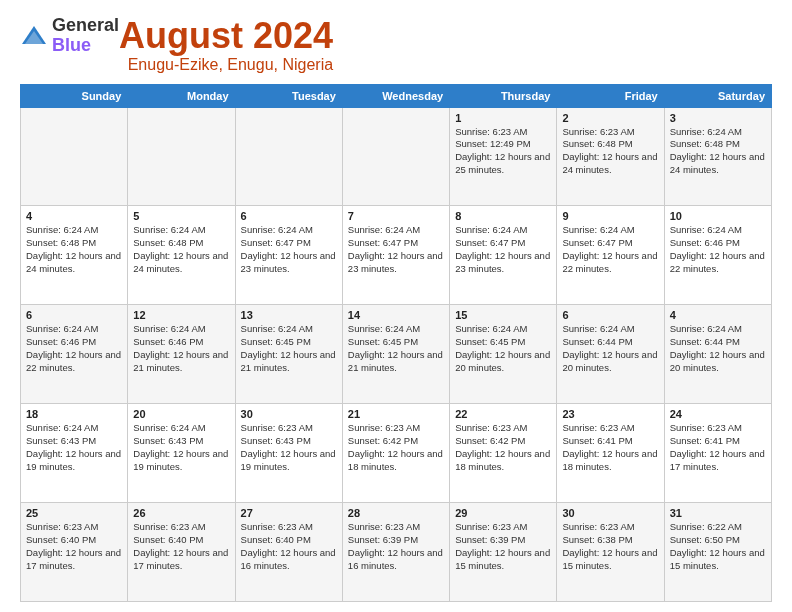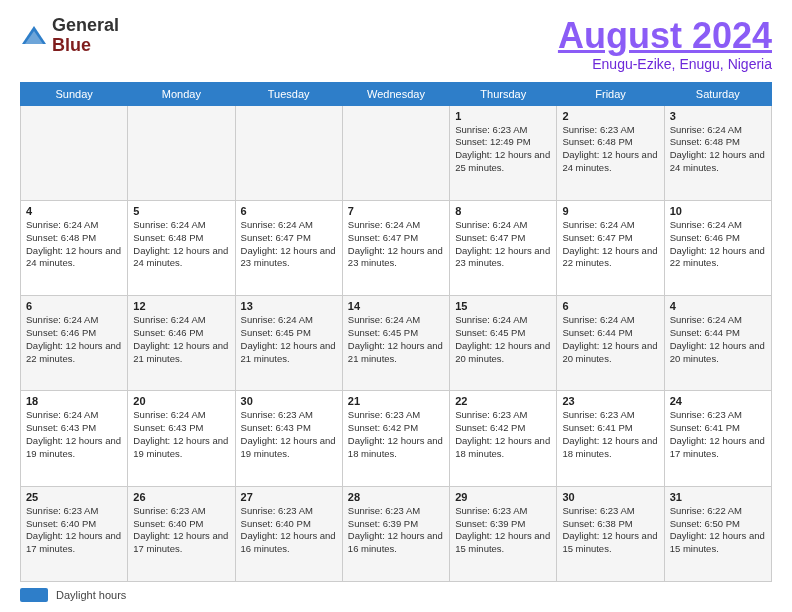--- a/index.html
+++ b/index.html
@@ -12,67 +12,65 @@
     }
     .page {
       width: 792px;
       height: 612px;
       padding: 16px 20px 10px 20px;
       display: flex;
       flex-direction: column;
     }
     .header {
       display: flex;
-      justify-content: space-between;
       align-items: flex-start;
       margin-bottom: 10px;
     }
     .logo {
       display: flex;
       align-items: center;
       gap: 4px;
     }
     .logo-text {
       font-size: 18px;
       font-weight: bold;
       line-height: 1.1;
     }
     .logo-text .general { color: #333; }
-    .logo-text .blue { color: #7f1d1d; }
+    .logo-text .blue { color: #8b5cf6; }
     .logo-icon {
       width: 28px;
       height: 28px;
     }
     .title-block {
       text-align: right;
     }
     .title-block .month-year {
       font-size: 36px;
       font-weight: bold;
-      color: #8b5cf6;
+      color: #c2410c;
       line-height: 1.1;
-      text-decoration: underline;
     }
     .title-block .location {
-      font-size: 14px;
-      color: #6d28d9;
+      font-size: 16px;
+      color: #c2410c;
     }
     .calendar {
       flex: 1;
       border-collapse: collapse;
       width: 100%;
       font-size: 10px;
     }
     .calendar th {
       background: #2E7EC9;
       color: #fff;
-      text-align: center;
+      text-align: right;
       padding: 5px 6px;
       font-size: 11px;
-      font-weight: normal;
+      font-weight: bold;
       border: 1px solid #2E7EC9;
       margin-top: 28px;
     }
     .calendar td {
       border: 1px solid #ccc;
       vertical-align: top;
       padding: 4px 5px;
       width: calc(100% / 7);
       height: 80px;
       background: #fff;
@@ -380,17 +378,13 @@
             <div class="day-num">31</div>
             <div class="day-info">Sunrise: 6:22 AM
 Sunset: 6:50 PM
 Daylight: 12 hours
 and 15 minutes.</div>
           </td>
         </tr>
       </tbody>
   </table>
 
-  <div class="footer">
-    <div class="footer-swatch"></div>
-    <span>Daylight hours</span>
-  </div>
 </div>
 
 </body></html>

